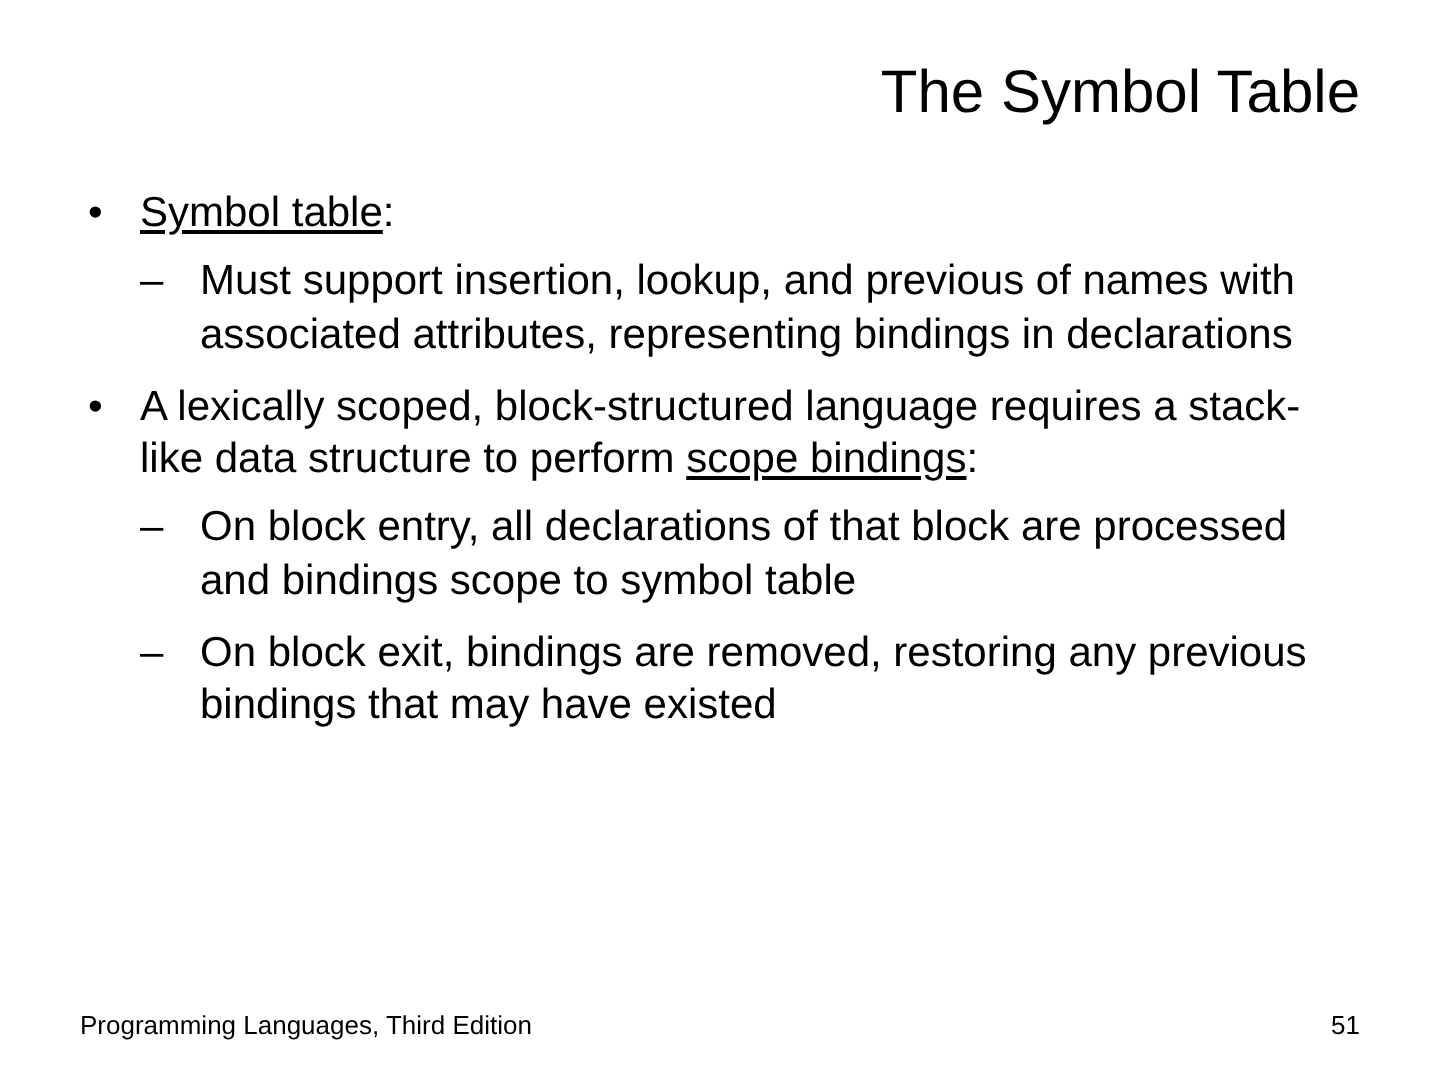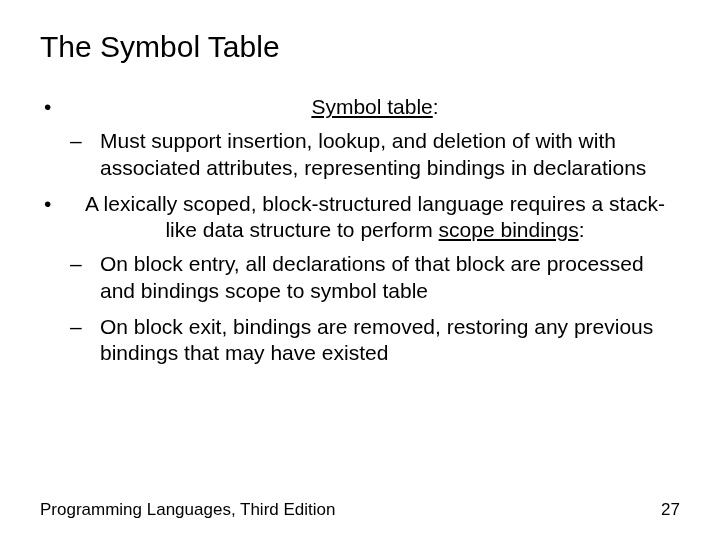--- a/index.html
+++ b/index.html
@@ -10,41 +10,40 @@
     body {
       width: 720px;
       height: 540px;
       background: #ffffff;
       font-family: Arial, Helvetica, sans-serif;
       color: #000000;
       position: relative;
       padding: 30px 40px 20px 40px;
     }
     .title {
-      text-align: left;
+      text-align: right;
       font-size: 30px;
       font-weight: normal;
       margin-bottom: 30px;
     }
     .content {
       font-size: 21px;
       line-height: 1.25;
     }
     .bullet-item {
       display: flex;
       margin-bottom: 8px;
     }
     .bullet-marker {
       width: 30px;
       flex-shrink: 0;
       padding-left: 4px;
     }
     .bullet-text {
       flex: 1;
-      text-align: center;
     }
     .sub-bullet-item {
       display: flex;
       margin-top: 6px;
       margin-bottom: 10px;
       padding-left: 30px;
     }
     .sub-bullet-marker {
       width: 30px;
       flex-shrink: 0;
@@ -52,41 +51,41 @@
     .sub-bullet-text {
       flex: 1;
     }
     .footer {
       position: absolute;
       bottom: 20px;
       left: 40px;
       right: 40px;
       display: flex;
       justify-content: space-between;
-      font-size: 17px;
+      font-size: 13px;
     }
     .underline {
       text-decoration: underline;
     }
   </style>
 </head>
 <body>
 
 <div class="title">The Symbol Table</div>
 
 <div class="content">
 
   <div class="bullet-item">
     <div class="bullet-marker">•</div>
     <div class="bullet-text"><span class="underline">Symbol table</span>:</div>
   </div>
 
   <div class="sub-bullet-item">
     <div class="sub-bullet-marker">–</div>
-    <div class="sub-bullet-text">Must support insertion, lookup, and deletion of with with associated attributes, representing bindings in declarations</div>
+    <div class="sub-bullet-text">Must support insertion, lookup, and previous of names with associated attributes, representing bindings in declarations</div>
   </div>
 
   <div class="bullet-item">
     <div class="bullet-marker">•</div>
     <div class="bullet-text">A lexically scoped, block-structured language requires a stack-like data structure to perform <span class="underline">scope bindings</span>:</div>
   </div>
 
   <div class="sub-bullet-item">
     <div class="sub-bullet-marker">–</div>
     <div class="sub-bullet-text">On block entry, all declarations of that block are processed and bindings scope to symbol table</div>
@@ -94,14 +93,14 @@
 
   <div class="sub-bullet-item">
     <div class="sub-bullet-marker">–</div>
     <div class="sub-bullet-text">On block exit, bindings are removed, restoring any previous bindings that may have existed</div>
   </div>
 
 </div>
 
 <div class="footer">
   <div>Programming Languages, Third Edition</div>
-  <div>27</div>
+  <div>51</div>
 </div>
 
 </body></html>

